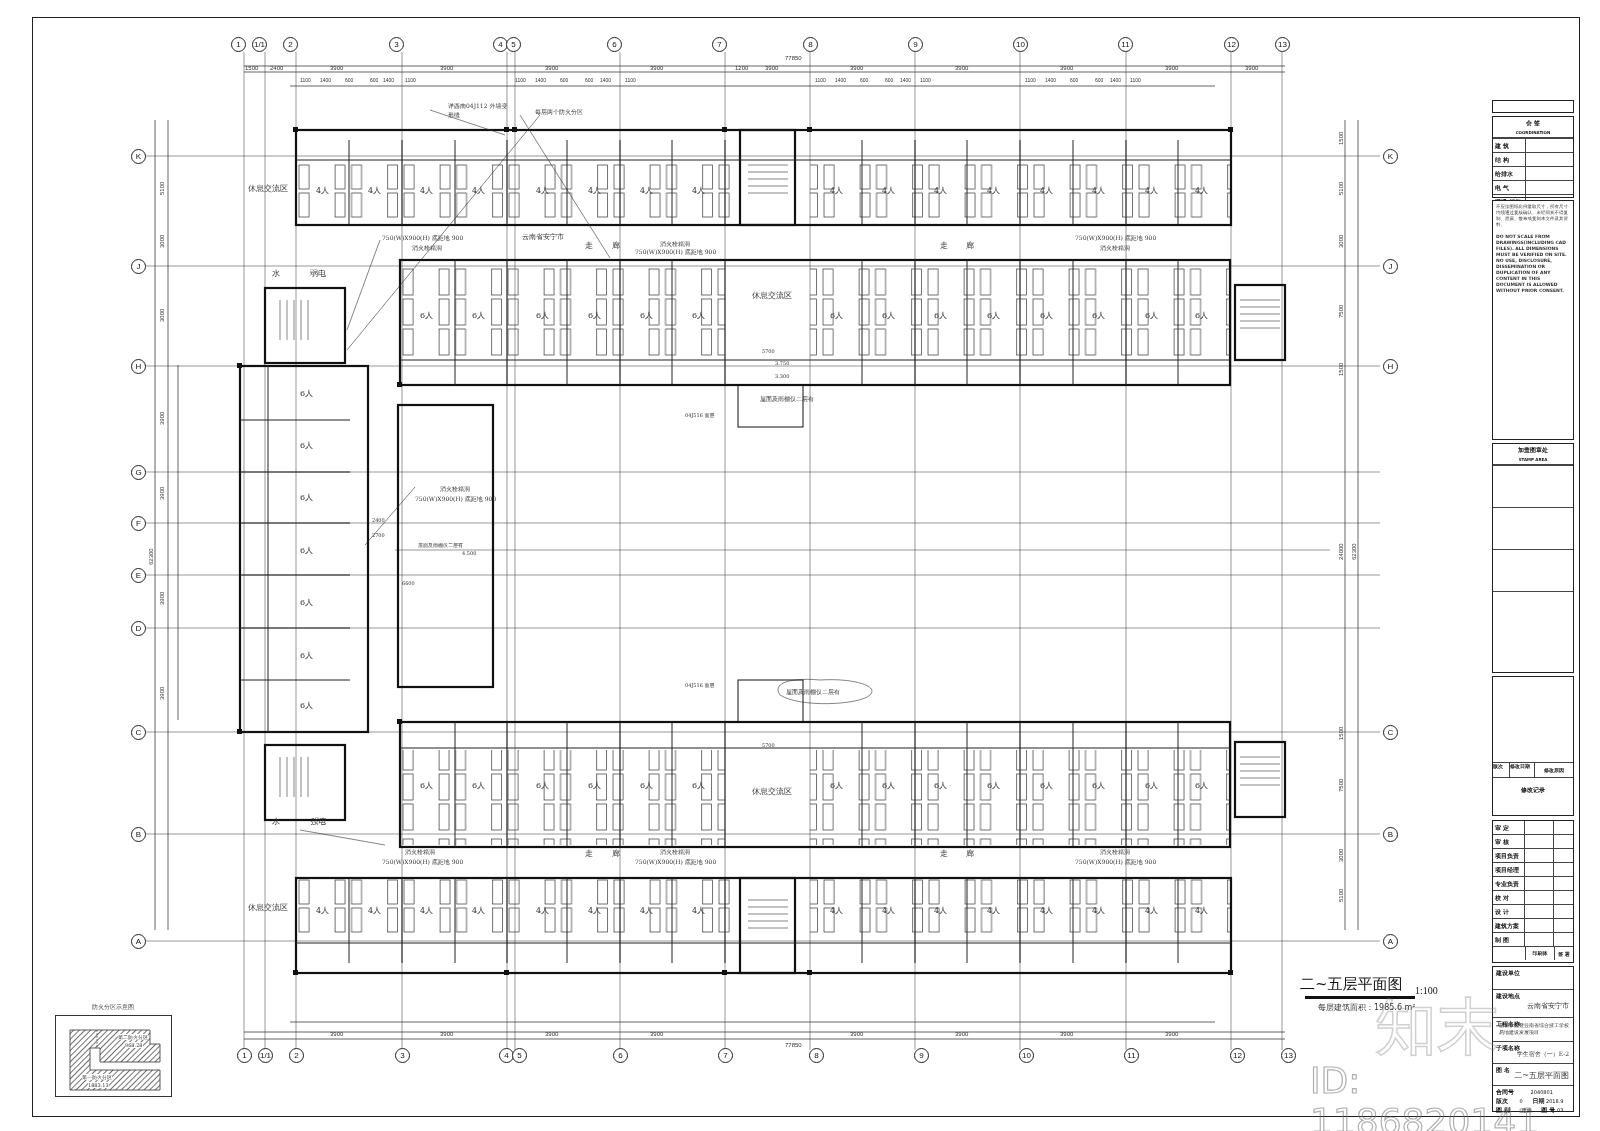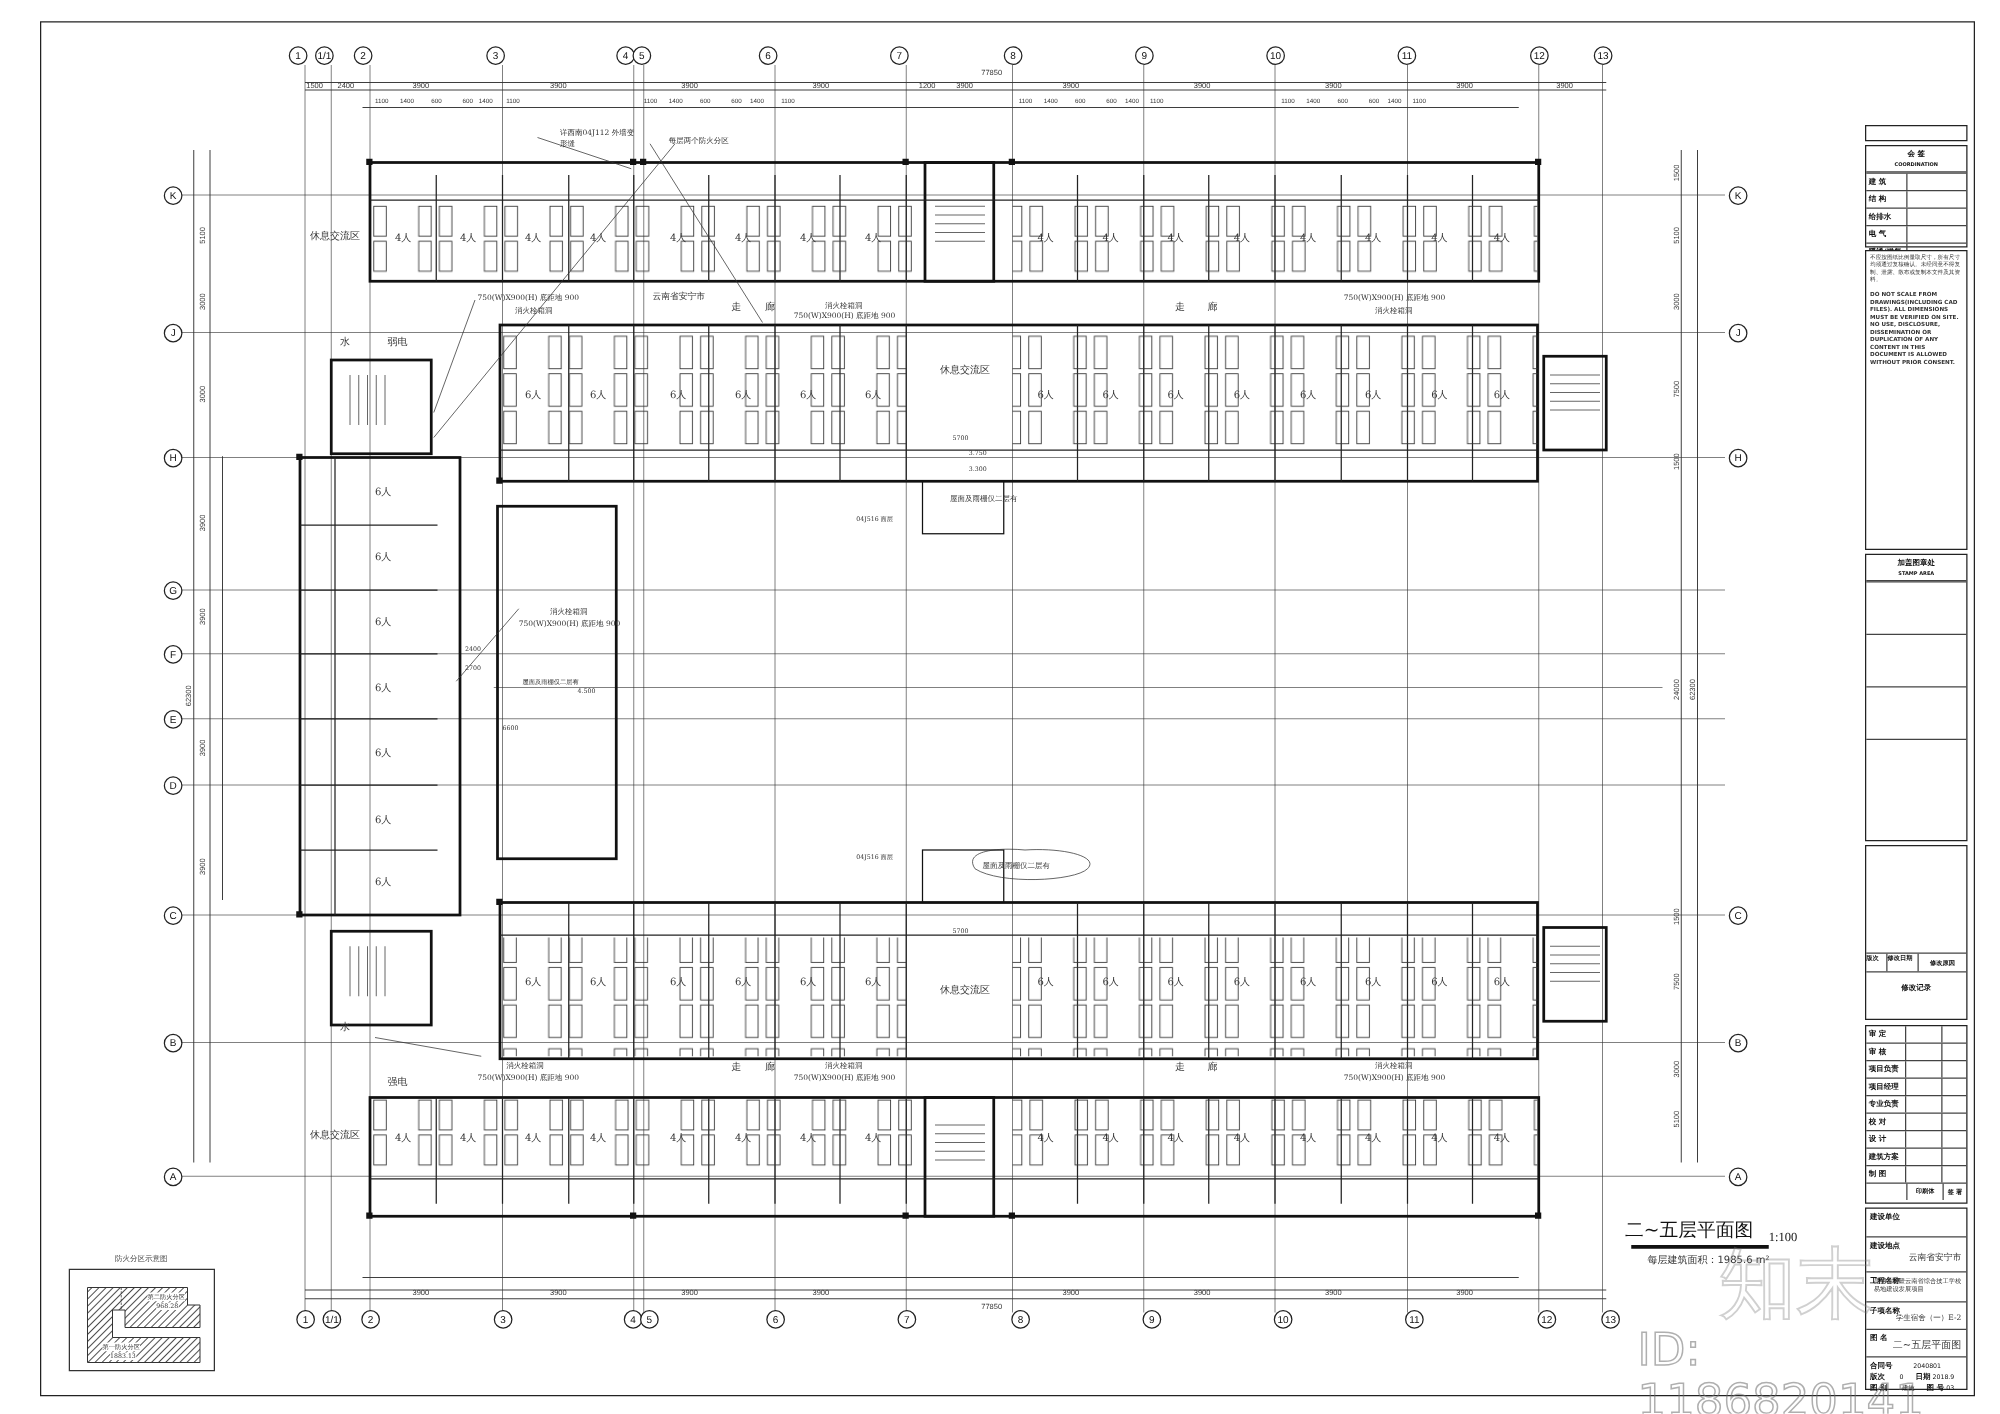--- a/index.html
+++ b/index.html
@@ -393,21 +393,21 @@
 <div class="axis-bubble" style="left:1383px;top:827px;">B</div>
 <div class="axis-bubble" style="left:1383px;top:934px;">A</div>
 
 <span class="lbl" style="left:248px;top:183px;">休息交流区</span>
 <span class="lbl" style="left:248px;top:902px;">休息交流区</span>
 <span class="lbl" style="left:752px;top:290px;">休息交流区</span>
 <span class="lbl" style="left:752px;top:786px;">休息交流区</span>
 <span class="lbl" style="left:272px;top:268px;">水</span>
 <span class="lbl" style="left:310px;top:268px;">弱电</span>
 <span class="lbl" style="left:272px;top:816px;">水</span>
-<span class="lbl" style="left:310px;top:860px;">强电</span>
+<span class="lbl" style="left:310px;top:816px;font-style:italic;">强电</span>
 <span class="lbl" style="left:585px;top:240px;">走</span>
 <span class="lbl" style="left:612px;top:240px;">廊</span>
 <span class="lbl" style="left:940px;top:240px;">走</span>
 <span class="lbl" style="left:966px;top:240px;">廊</span>
 <span class="lbl" style="left:585px;top:848px;">走</span>
 <span class="lbl" style="left:612px;top:848px;">廊</span>
 <span class="lbl" style="left:940px;top:848px;">走</span>
 <span class="lbl" style="left:966px;top:848px;">廊</span>
 
 <span class="lbl" style="left:316px;top:185px;">4人</span>

